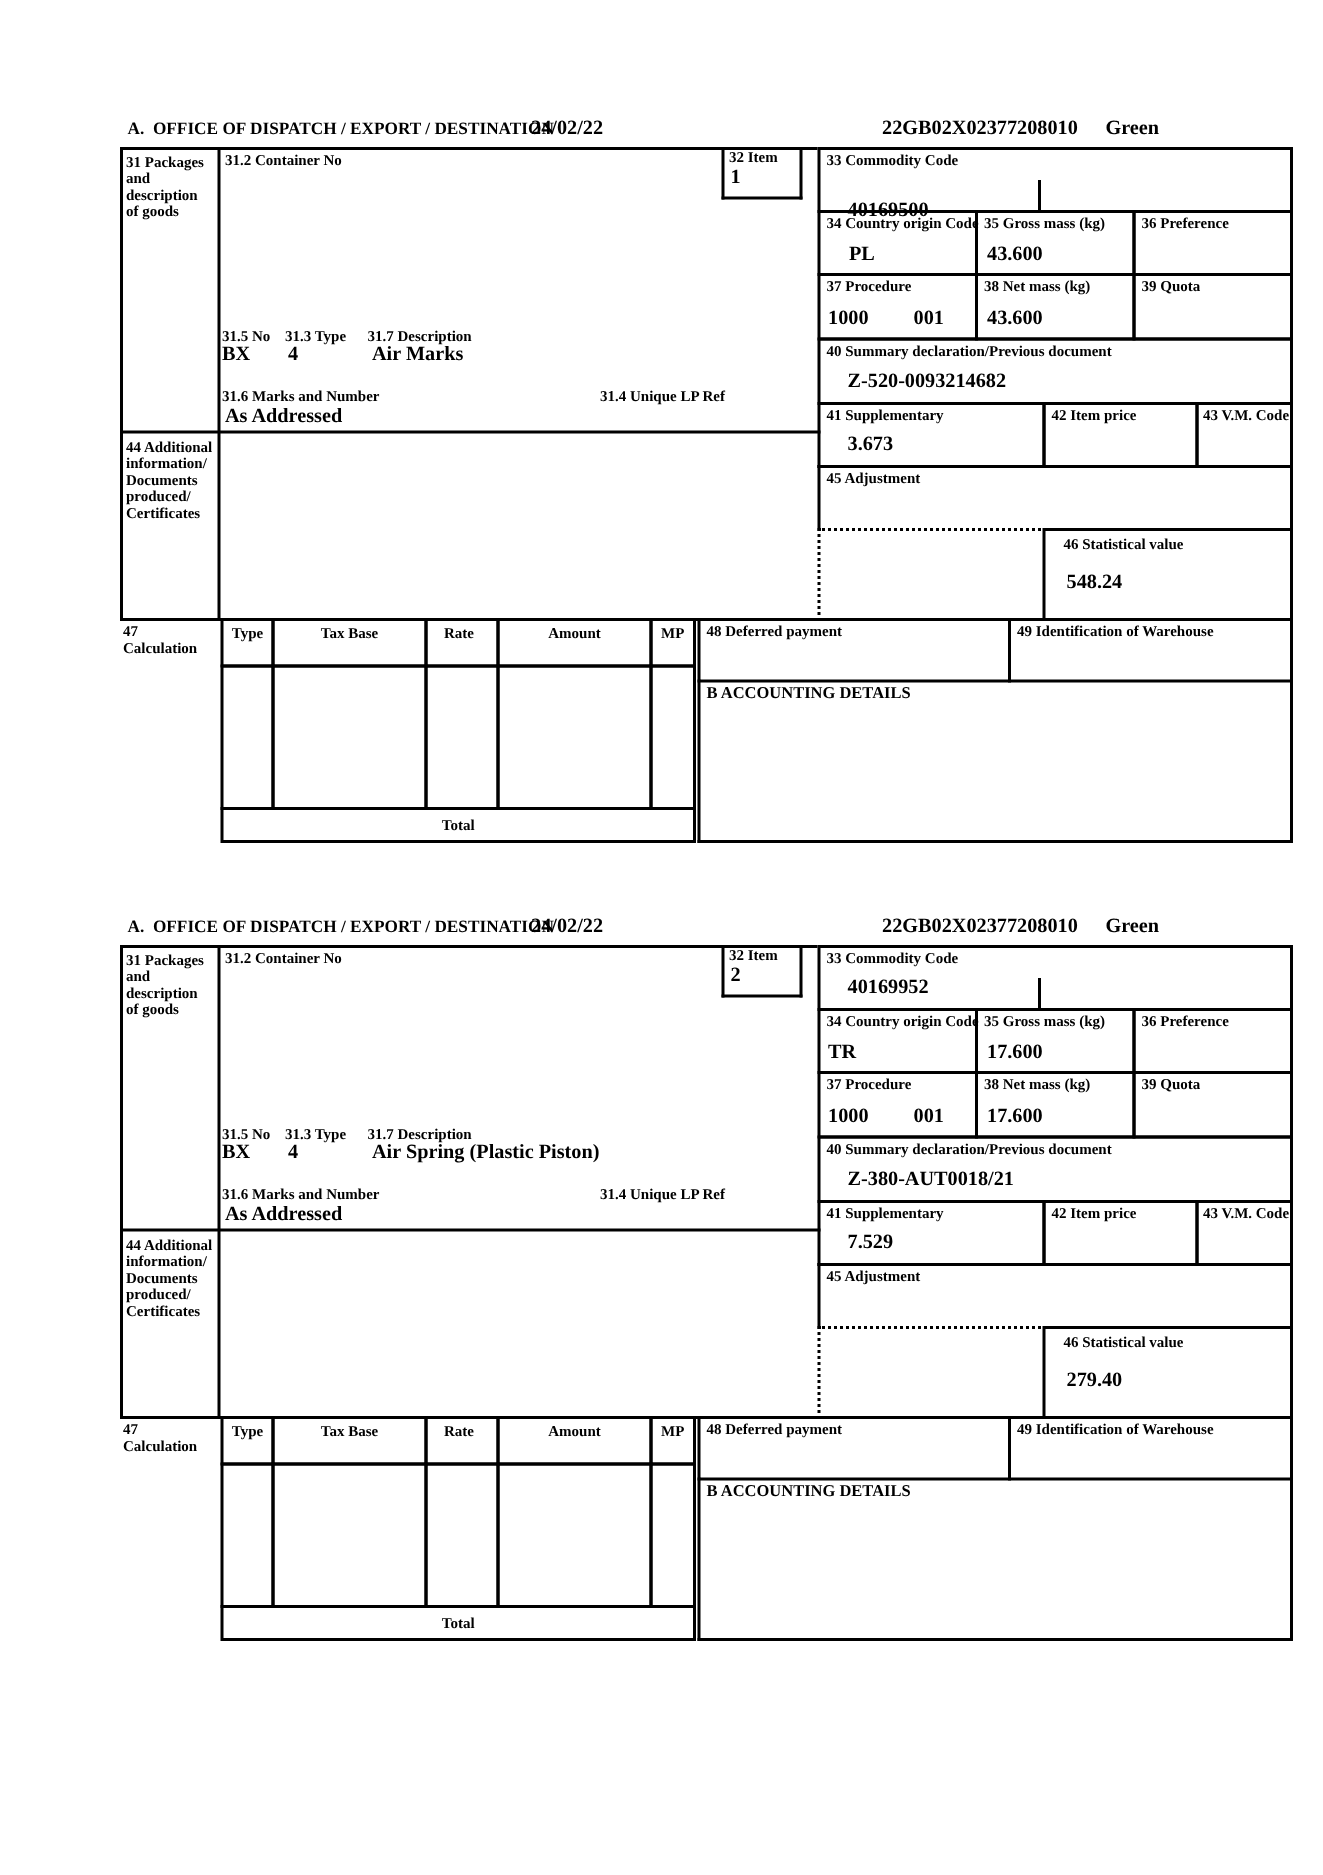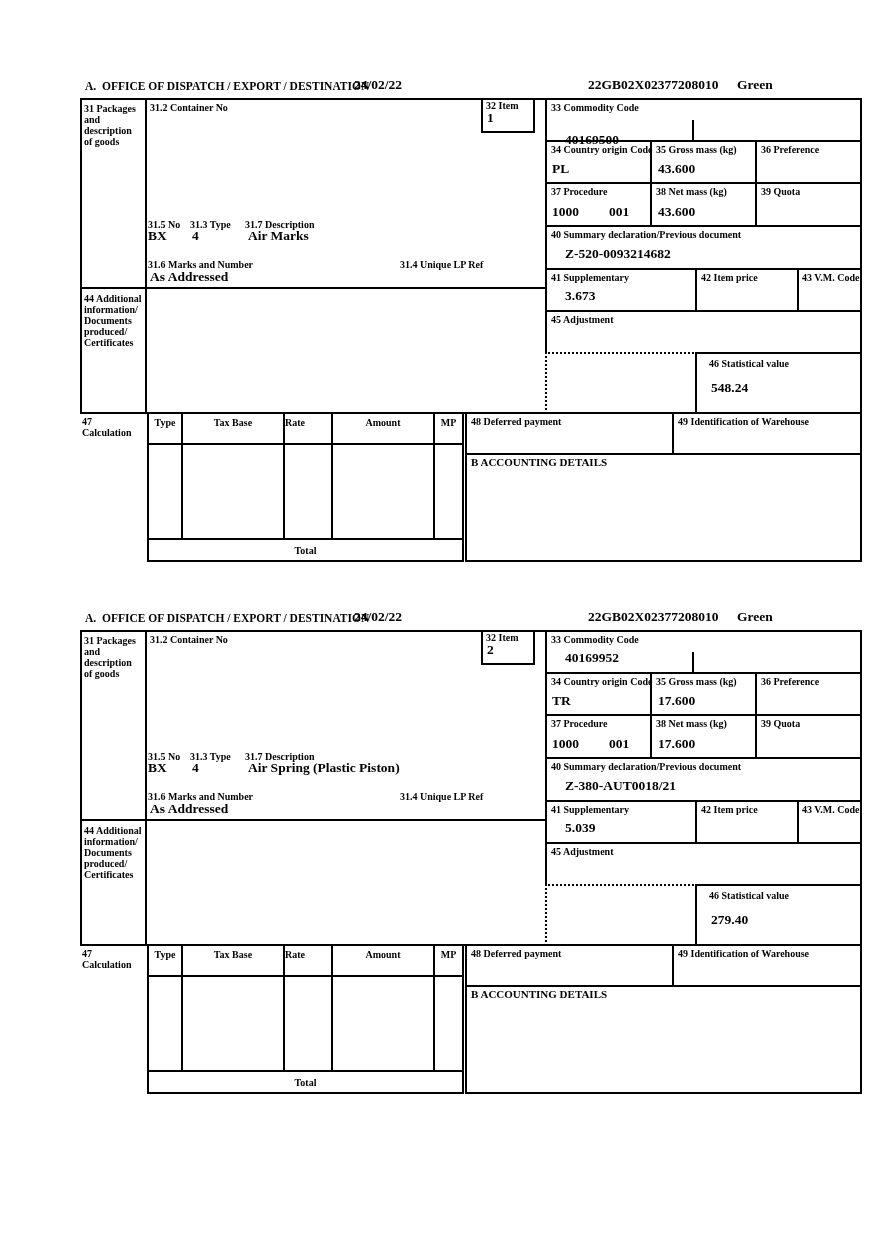--- a/index.html
+++ b/index.html
@@ -12,21 +12,21 @@
   .section { position:absolute; left:0; width:718px; height:495px;text-decoration:underline; }
   .abs  { position:absolute; box-sizing:border-box; }
   .cell { position:absolute; box-sizing:border-box; border:2px solid #000; }
   .cell > .in { position:absolute; box-sizing:border-box; }
   .lbl  { font-weight:bold; font-size:10px; line-height:11px; white-space:normal; }
   .nw   { white-space:nowrap; }
   .val  { font-weight:bold; font-size:13.5px; line-height:16px; white-space:nowrap; }
   .hdr  { font-weight:bold; font-size:11.5px; white-space:pre; }
   .hdr2 { font-weight:bold; font-size:13.5px; white-space:pre; }
   .thead { display:flex; align-items:flex-start; padding-top:3px; justify-content:center; }
-  .thead.right { justify-content:flex-start; padding-right:4px; }
+  .thead.right { justify-content:center; padding-right:4px; }
   .totalrow { display:flex; align-items:center; justify-content:center; }
 </style>
 </head>
 <body>
 
 <div id="sections">
   <div class="section" style="top: 75px;">
 
     <div class="abs hdr" style="left:85px;top:5px">A.  OFFICE OF DISPATCH / EXPORT / DESTINATION</div>
     <div class="abs hdr2" style="left:354px;top:2px">24/02/22</div>
@@ -46,21 +46,21 @@
     </div>
 
     <div class="cell" style="left:545px;top:23px;width:317px;height:44px">
       <div class="in lbl nw" style="left:4px;top:2px">33 Commodity Code</div>
       <div class="in val" style="left:18px;top:32px">40169500</div>
       <div class="in" style="left:145px;top:20px;bottom:0;width:2px;background:#000"></div>
     </div>
 
     <div class="cell" style="left:545px;top:65px;width:107px;height:44px">
       <div class="in lbl nw" style="left:4px;top:2px">34 Country origin Code</div>
-      <div class="in val" style="left:5px;top:19px">PL</div>
+      <div class="in val" style="left:19px;top:19px">PL</div>
     </div>
     <div class="cell" style="left:650px;top:65px;width:107px;height:44px">
       <div class="in lbl nw" style="left:4px;top:2px">35 Gross mass (kg)</div>
       <div class="in val" style="left:6px;top:19px">43.600</div>
     </div>
     <div class="cell" style="left:755px;top:65px;width:107px;height:44px">
       <div class="in lbl nw" style="left:4px;top:2px">36 Preference</div>
     </div>
 
     <div class="cell" style="left:545px;top:107px;width:107px;height:45px">
@@ -212,21 +212,21 @@
     <div class="abs lbl nw" style="left:245px;top:144px">31.7 Description</div>
     <div class="abs val" style="left:148px;top:153px">BX</div>
     <div class="abs val" style="left:192px;top:153px">4</div>
     <div class="abs val" style="left:248px;top:153px">Air Spring (Plastic Piston)</div>
     <div class="abs lbl nw" style="left:148px;top:184px">31.6 Marks and Number</div>
     <div class="abs lbl nw" style="left:400px;top:184px">31.4 Unique LP Ref</div>
     <div class="abs val" style="left:150px;top:194px">As Addressed</div>
 
     <div class="cell" style="left:545px;top:193px;width:152px;height:44px">
       <div class="in lbl nw" style="left:4px;top:2px">41 Supplementary</div>
-      <div class="in val" style="left:18px;top:18px">5.039</div>
+      <div class="in val" style="left:18px;top:18px">7.529</div>
     </div>
     <div class="cell" style="left:695px;top:193px;width:104px;height:44px">
       <div class="in lbl nw" style="left:4px;top:2px">42 Item price</div>
     </div>
     <div class="cell" style="left:797px;top:193px;width:65px;height:44px">
       <div class="in lbl nw" style="left:3px;top:2px">43 V.M. Code</div>
     </div>
 
     <div class="abs" style="left:545px;top:235px;width:317px;height:44px;border-left:2px solid #000;border-top:2px solid #000;border-right:2px solid #000">
       <div class="lbl nw" style="margin:2px 0 0 4px">45 Adjustment</div>

